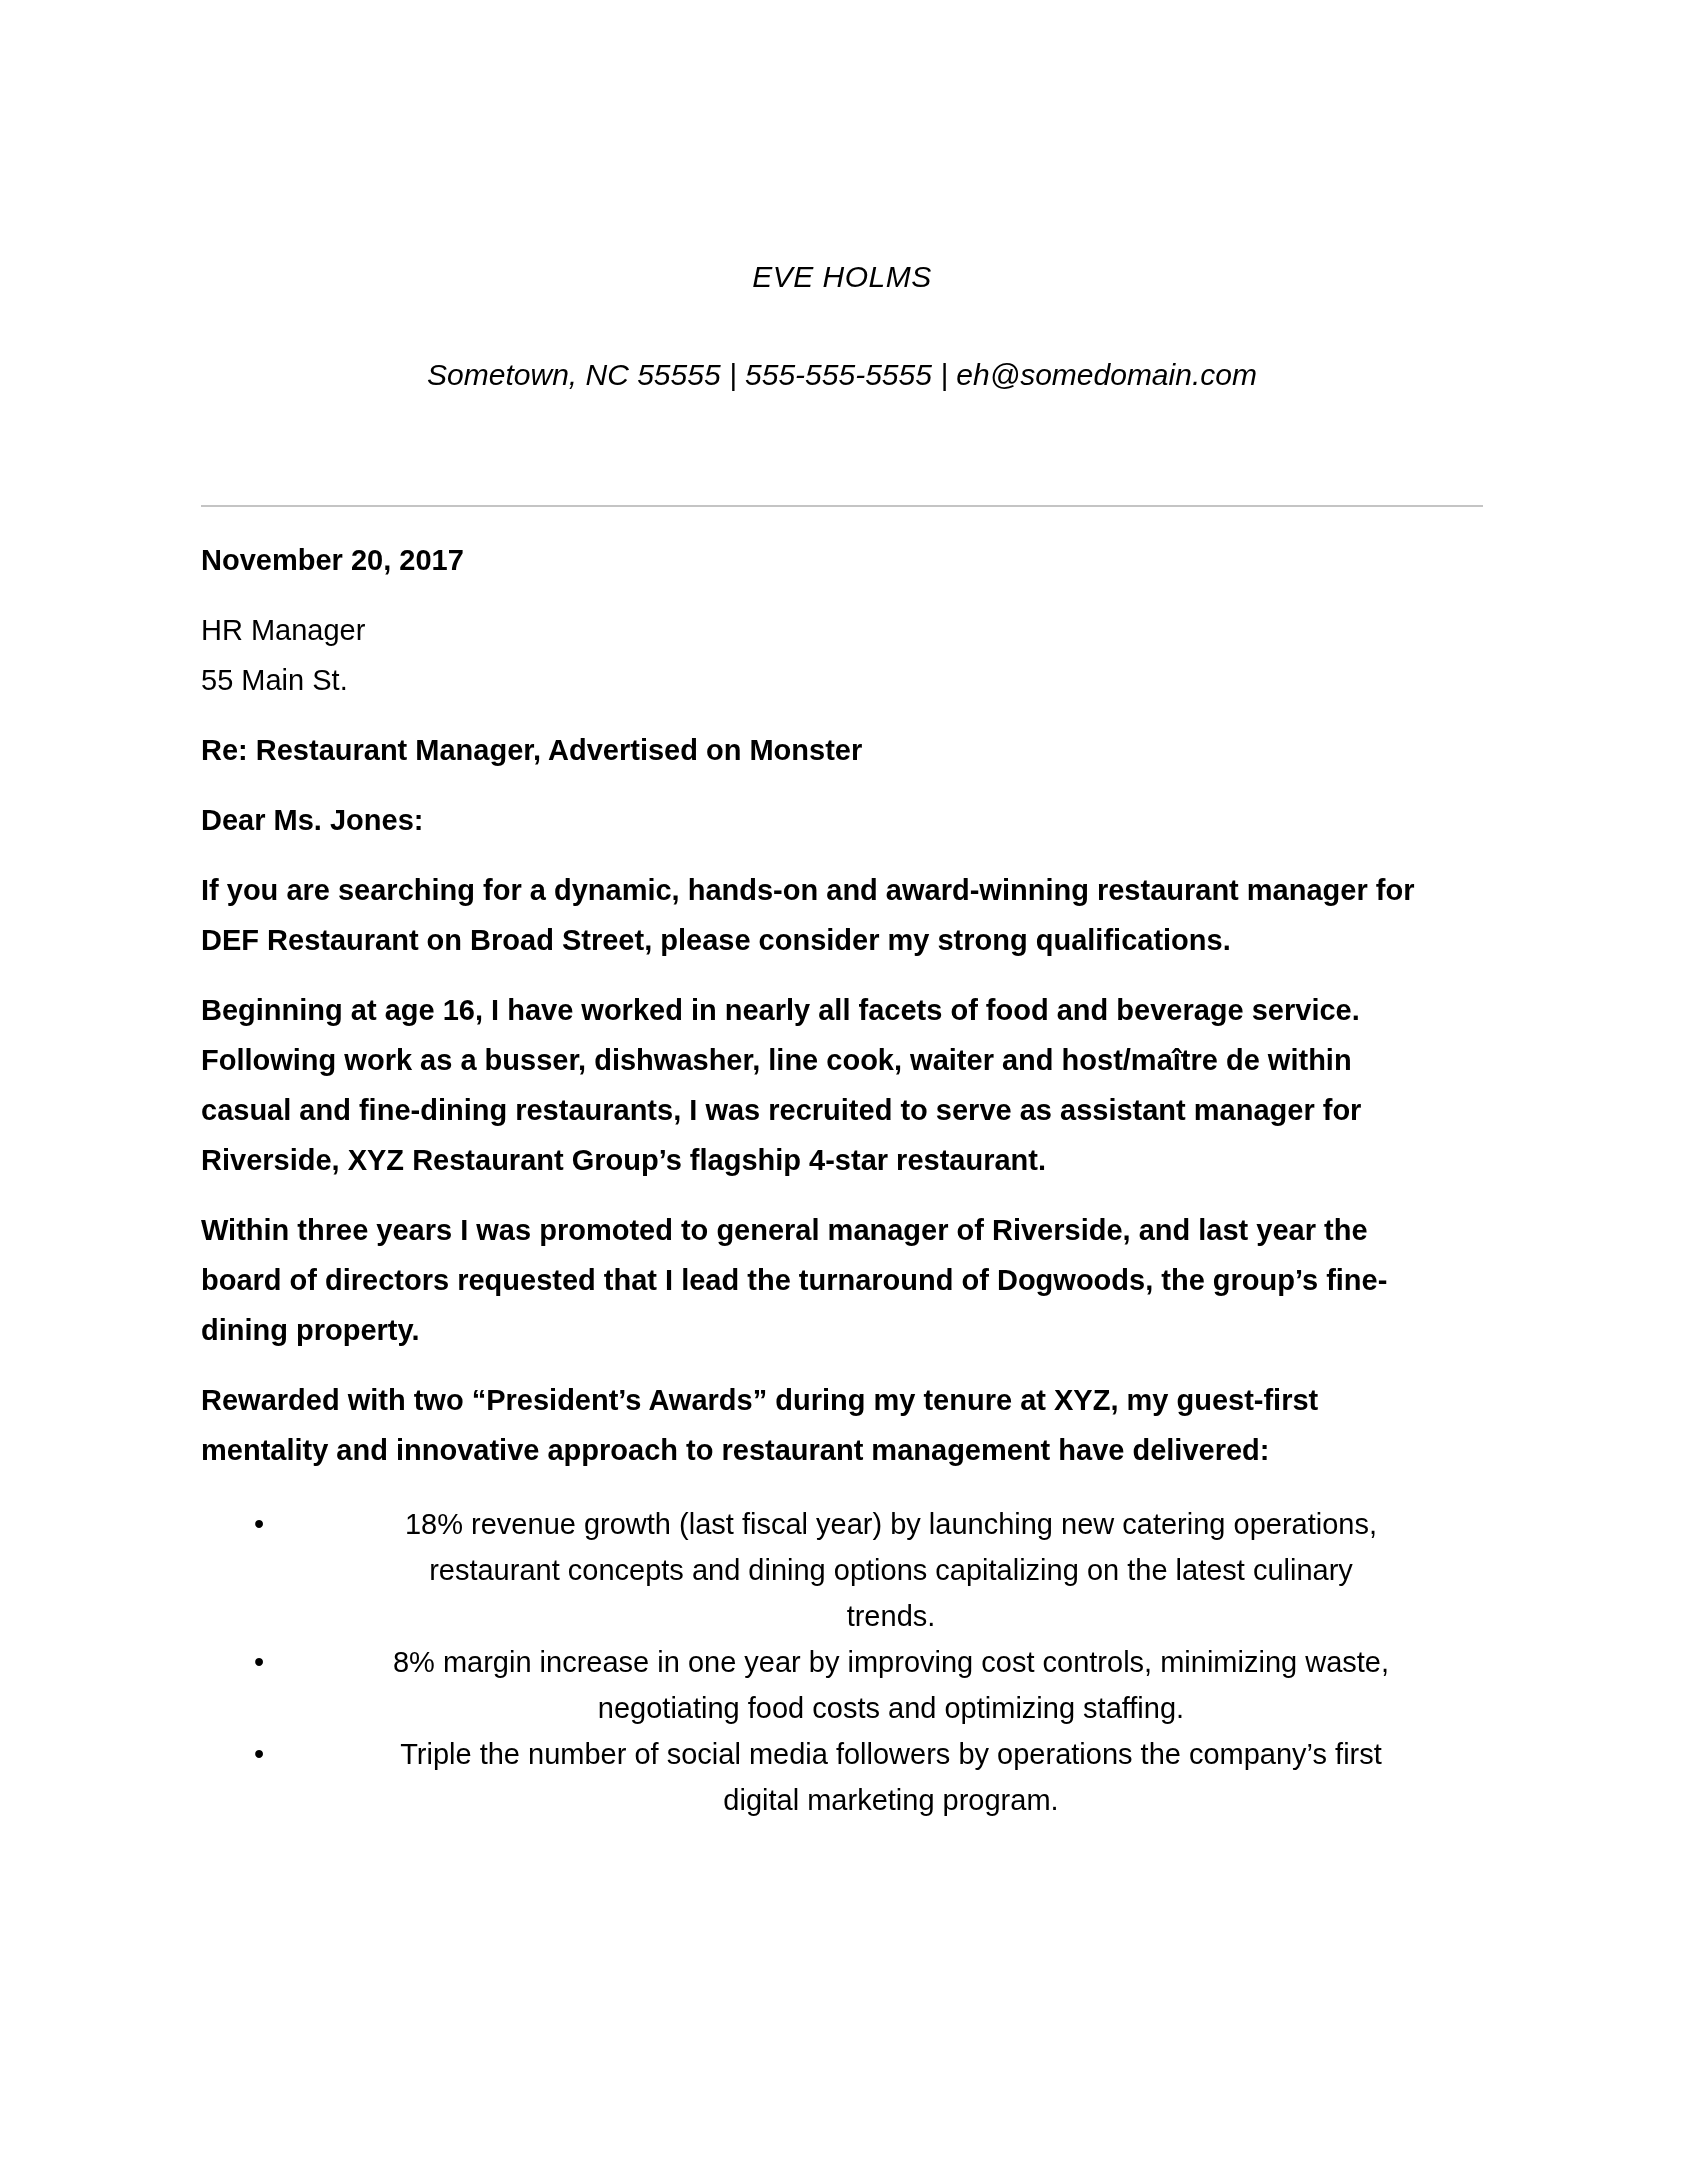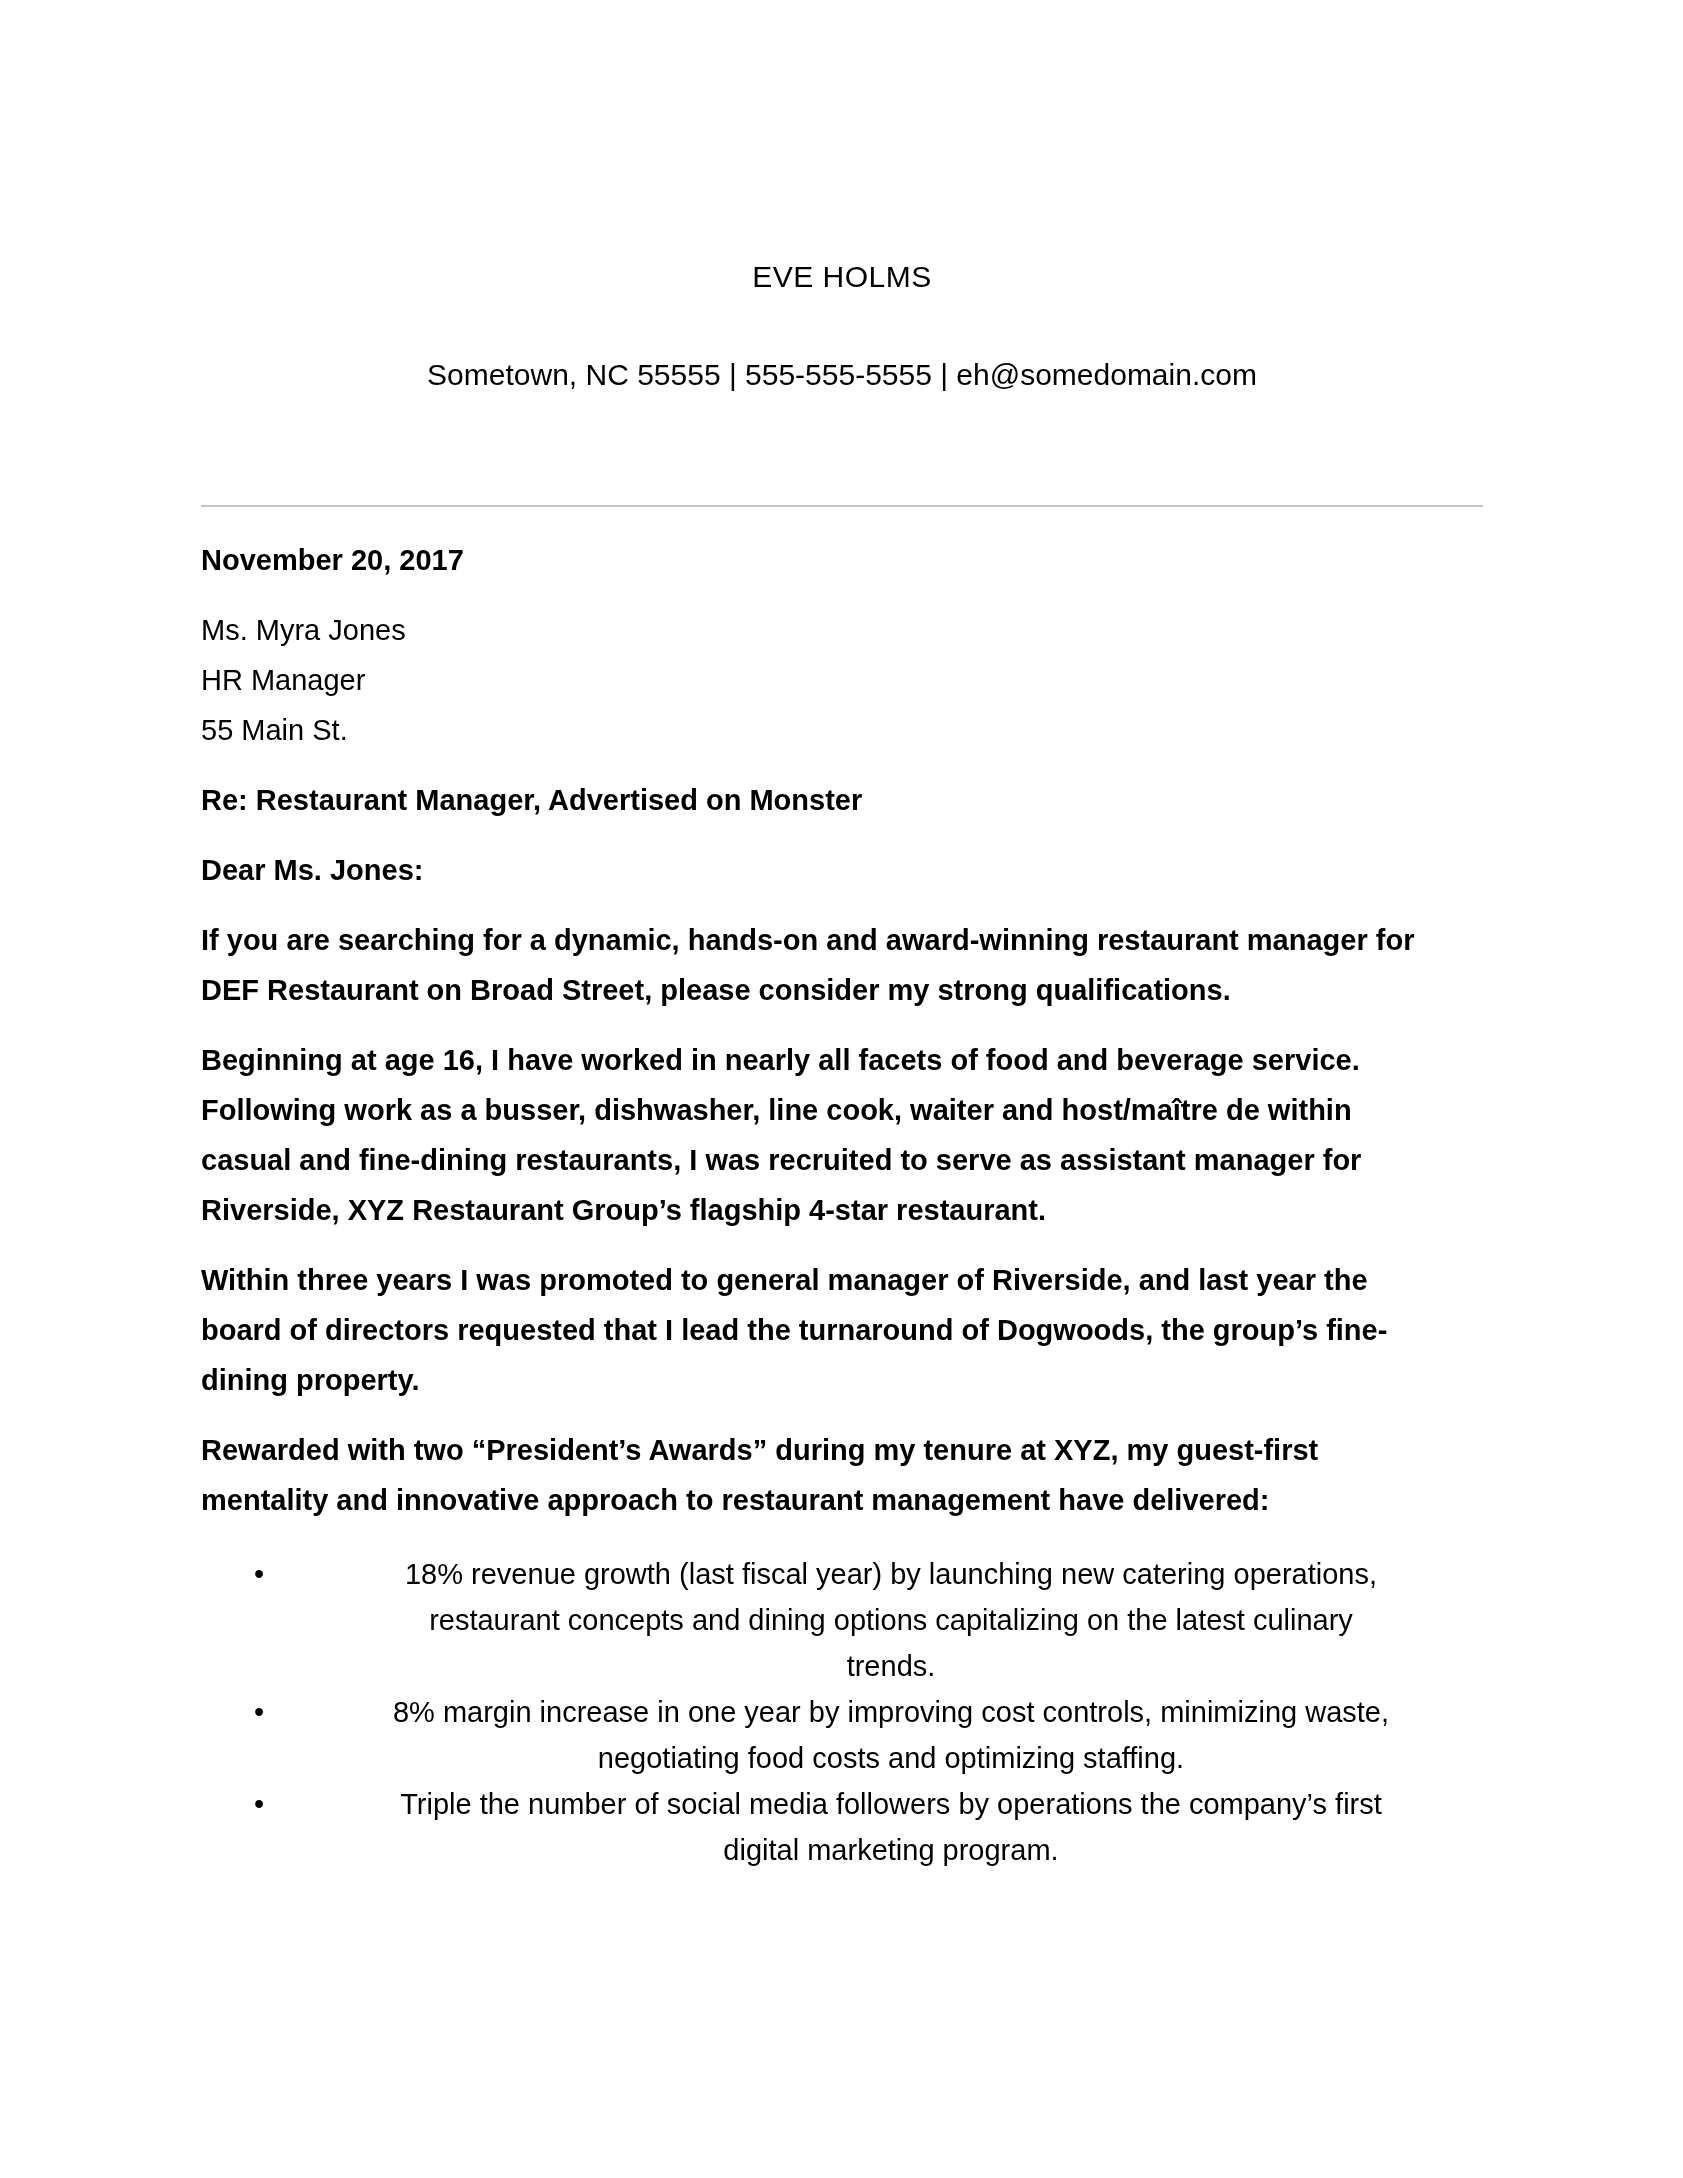--- a/index.html
+++ b/index.html
@@ -16,20 +16,21 @@
     width: 1683px;
     height: 2178px;
     padding: 203px 200px 0 201px;
     overflow: hidden;
   }
   .header {
     text-align: center;
     font-size: 30px;
     line-height: 49px;
     white-space: pre-line;
+    font-style: italic;
   }
   .header .name { letter-spacing: 0.5px; }
   .divider {
     border: none;
     border-top: 2px solid #c4c4c4;
     margin: 57px 0 0 0;
     height: 0;
   }
   .letter {
     font-size: 29px;
@@ -77,21 +78,20 @@
     <div class="contact">Sometown, NC 55555 | 555-555-5555 | eh@somedomain.com</div>
   </div>
 
   <hr class="divider">
 
   <div class="letter">
 
     <p class="date">November 20, 2017</p>
 
     <div class="recipient-block">
-      <div>Ms. Myra Jones</div>
       <div>HR Manager</div>
       <div>55 Main St.</div>
     </div>
 
     <p>Re: Restaurant Manager, Advertised on Monster</p>
 
     <p>Dear Ms. Jones:</p>
 
     <p>If you are searching for a dynamic, hands-on and award-winning restaurant manager for
 DEF Restaurant on Broad Street, please consider my strong qualifications.</p>

